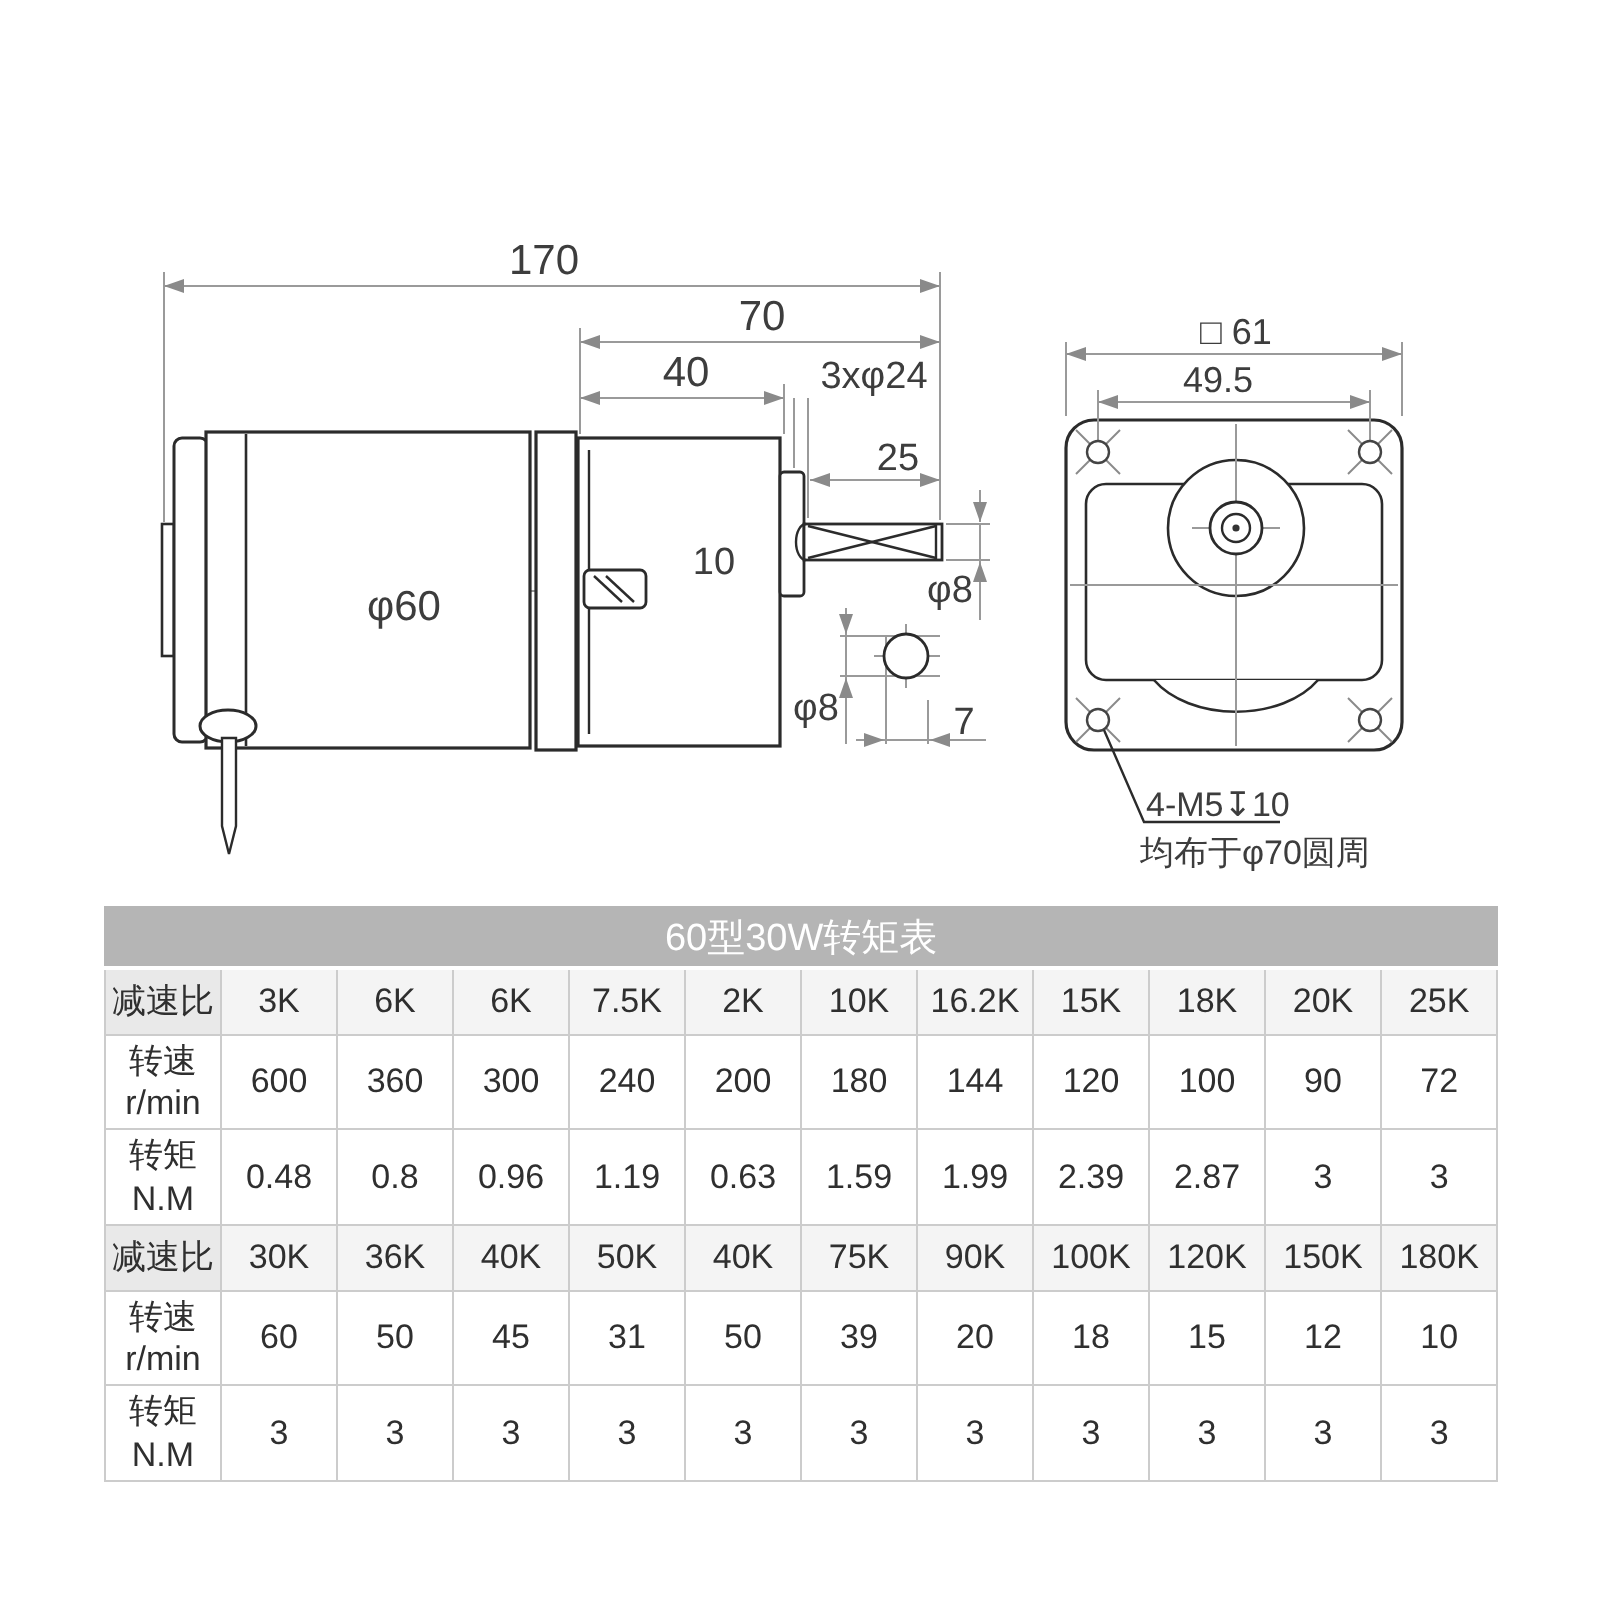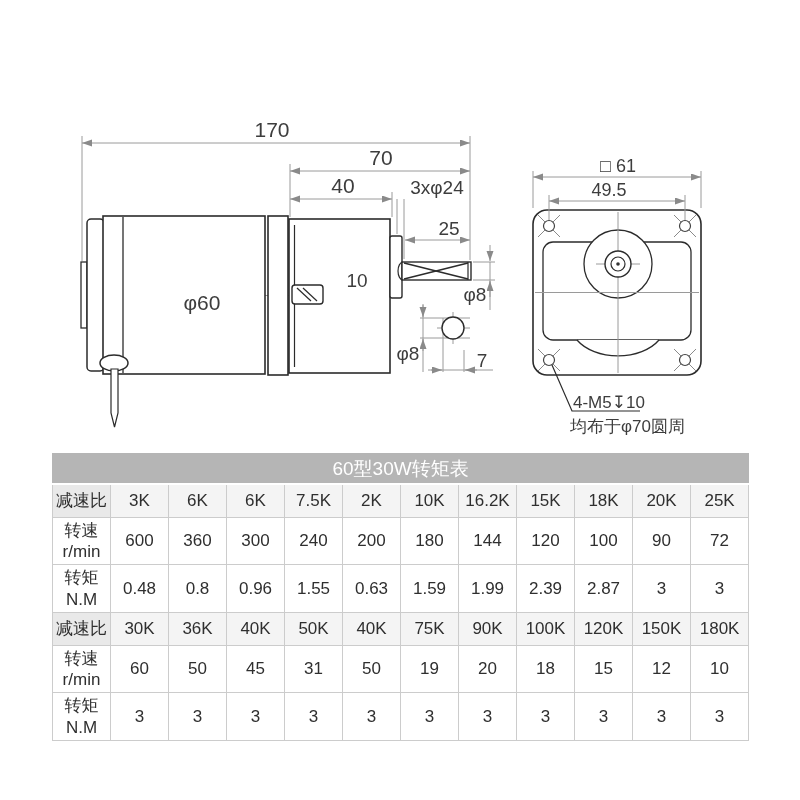--- a/index.html
+++ b/index.html
@@ -226,21 +226,21 @@
       <td>72</td>
     </tr>
     <tr class="torque">
       <td class="lbl">
         <div>转矩</div>
         <div>N.M</div>
       </td>
       <td>0.48</td>
       <td>0.8</td>
       <td>0.96</td>
-      <td>1.55</td>
+      <td>1.19</td>
       <td>0.63</td>
       <td>1.59</td>
       <td>1.99</td>
       <td>2.39</td>
       <td>2.87</td>
       <td>3</td>
       <td>3</td>
     </tr>
     <tr class="ratio">
       <td class="lbl">减速比</td>
@@ -259,21 +259,21 @@
     <tr class="speed">
       <td class="lbl">
         <div>转速</div>
         <div>r/min</div>
       </td>
       <td>60</td>
       <td>50</td>
       <td>45</td>
       <td>31</td>
       <td>50</td>
-      <td>19</td>
+      <td>39</td>
       <td>20</td>
       <td>18</td>
       <td>15</td>
       <td>12</td>
       <td>10</td>
     </tr>
     <tr class="torque">
       <td class="lbl">
         <div>转矩</div>
         <div>N.M</div>

